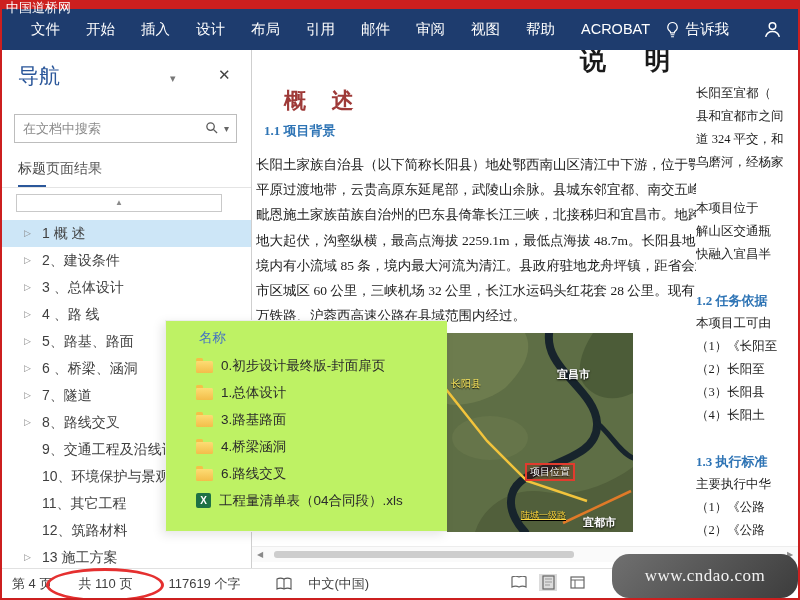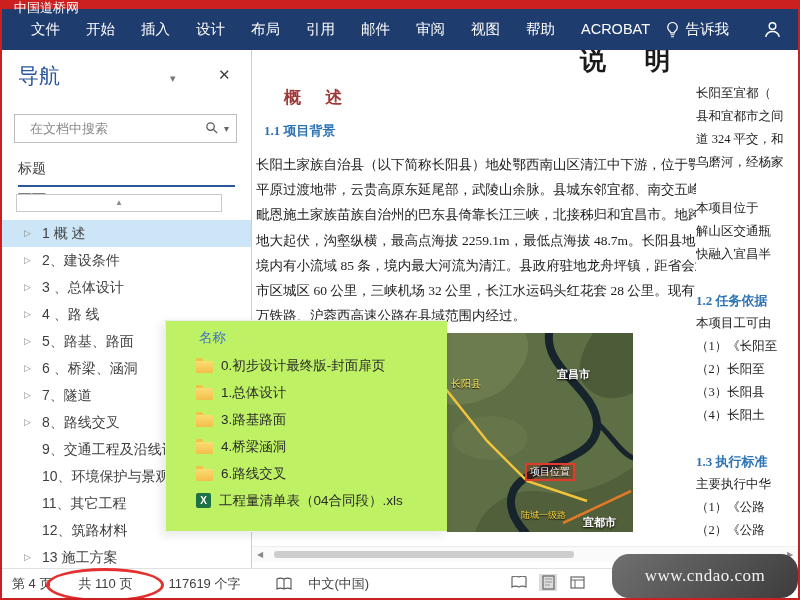--- a/index.html
+++ b/index.html
@@ -2,61 +2,61 @@
 <html><head>
 <meta charset="utf-8">
 <style>
   html,body{margin:0;padding:0;background:#e8e8e8;}
   .screen{position:relative;width:800px;height:600px;overflow:hidden;background:#fff;
     font-family:"Liberation Sans",sans-serif;box-sizing:border-box;
     border-left:2px solid #cc1f1f;border-right:2px solid #cc1f1f;border-bottom:2px solid #cc1f1f;}
 
   
   .red-strip{position:absolute;top:0;left:0;right:0;height:9px;background:#cc1f1f;z-index:31;}
-  .brand{position:absolute;top:0;left:12px;z-index:32;color:#fff;font-size:13px;line-height:16px;}
+  .brand{position:absolute;top:0;left:4px;z-index:32;color:#fff;font-size:13px;line-height:16px;}
 
   
   .ribbon{position:absolute;top:9px;left:0;right:0;height:41px;background:#1e3c6e;z-index:30;
     display:flex;align-items:center;color:#fff;}
   .rtabs{display:flex;align-items:center;height:100%;padding-left:16px;}
   .rtab{padding:0 13px;font-size:14.5px;line-height:41px;cursor:default;white-space:nowrap;}
   .ribbon-right{margin-left:auto;display:flex;align-items:center;padding-right:16px;}
   .tellme{display:flex;align-items:center;gap:6px;font-size:14.5px;margin-right:34px;}
   .icon-btn{display:flex;align-items:center;}
 
   
   .doc{position:absolute;left:250px;top:50px;width:444px;height:496px;background:#fff;overflow:hidden;z-index:1;}
   .page-title{position:absolute;left:328px;top:-7px;font-family:"Liberation Serif",serif;font-size:26px;
     font-weight:bold;letter-spacing:16px;color:#1a1a1a;white-space:nowrap;}
-  .chapter{position:absolute;left:32px;top:36px;font-family:"Liberation Serif",serif;font-size:17px;
+  .chapter{position:absolute;left:32px;top:36px;font-family:"Liberation Serif",serif;font-size:22px;
     font-weight:bold;letter-spacing:10px;color:#9e3a38;white-space:nowrap;}
   .section{position:absolute;left:12px;top:72px;font-size:13px;font-weight:bold;color:#2e74b5;
     font-family:"Liberation Serif",serif;white-space:nowrap;}
   .doc-body{position:absolute;left:4px;top:102px;right:0;}
   .docline{white-space:nowrap;font-family:"Liberation Serif",serif;font-size:13.5px;line-height:25.2px;
     color:#1c1c1c;overflow:hidden;}
 
   
   .rcol{position:absolute;left:694px;top:55px;width:104px;height:492px;overflow:hidden;z-index:1;padding-top:27px;box-sizing:border-box;}
   .rline{white-space:nowrap;font-family:"Liberation Serif",serif;font-size:12.5px;line-height:23px;color:#1c1c1c;height:23px;}
   .rline.heading{color:#2e74b5;font-weight:bold;font-size:13px;}
   .rline.blank{height:23px;}
 
   
   .nav{position:absolute;left:0;top:50px;width:250px;height:520px;background:#fff;border-right:1px solid #cfcfcf;z-index:2;box-sizing:border-box;}
   .nav-title{position:absolute;top:12px;left:16px;font-size:21px;color:#2b579a;}
   .nav-dd{position:absolute;top:22px;left:168px;color:#777;font-size:11px;}
   .nav-close{position:absolute;top:16px;left:216px;color:#444;font-size:15px;}
-  .search{position:absolute;top:64px;left:12px;right:14px;height:27px;border:1px solid #bdbdbd;display:flex;align-items:center;background:#fff;padding-left:7px;}
+  .search{position:absolute;top:64px;left:12px;right:14px;height:27px;border:1px solid #bdbdbd;display:flex;align-items:center;background:#fff;}
   .search input{border:0;outline:0;flex:1;font-size:13px;padding:0 8px;color:#333;font-family:inherit;min-width:0;background:transparent;}
   .search input::placeholder{color:#8a8a8a;}
   .search-icons{display:flex;align-items:center;gap:6px;padding-right:7px;color:#555;}
   .caret{font-size:10px;color:#666;}
   .nav-tabs{position:absolute;top:106px;left:0;right:0;display:flex;padding:0 16px;
-    border-bottom:1px solid #e4e4e4;font-size:14px;color:#595959;flex-direction:column;}
+    border-bottom:1px solid #e4e4e4;font-size:14px;color:#595959;}
   .nav-tab{padding:4px 0 7px;}
   .nav-tab.active{color:#3d3d3d;border-bottom:2px solid #2b579a;}
   .jumpbox{position:absolute;top:144px;left:14px;width:204px;height:16px;border:1px solid #c9c9c9;
     text-align:center;color:#8a8a8a;font-size:8px;line-height:15px;background:#fff;}
   .nav-list{position:absolute;top:170px;left:0;right:0;bottom:0;overflow:hidden;font-size:14px;color:#3f3f3f;}
   .nitem{height:27px;line-height:27px;position:relative;padding-left:40px;white-space:nowrap;}
   .nitem .arr{position:absolute;left:22px;top:0;font-size:9px;color:#8a8a8a;line-height:27px;}
   .nitem .lbl{display:inline;text-align:center;}
   .nitem.selected{background:#cde6f7;}
 
@@ -237,21 +237,21 @@
       <path d="M105 -5 C 95 35, 150 55, 152 90 C 154 122, 110 128, 82 144 C 58 158, 64 182, 80 199" fill="none" stroke="#17242c" stroke-width="8" stroke-linecap="round"></path>
       <path d="M152 90 C 165 100, 175 120, 188 125" fill="none" stroke="#17242c" stroke-width="5" stroke-linecap="round"></path>
       <path d="M0 55 L 42 108 L 82 148 L 142 168" fill="none" stroke="#f2c43c" stroke-width="2.5"></path>
       <path d="M118 190 L 186 158" fill="none" stroke="#e07a28" stroke-width="2.5"></path>
     </svg>
     <div>
         <div class="mlabel city" style="left: 112px; top: 34px;">宜昌市</div>
         <div class="mlabel city" style="left: 138px; top: 182px;">宜都市</div>
         <div class="mlabel project" style="left: 80px; top: 130px;">项目位置</div>
         <div class="mlabel tag" style="left: 6px; top: 44px;">长阳县</div>
-        <div class="mlabel route" style="left: 76px; top: 176px;">陆城一级路</div>
+        <div class="mlabel route" style="left: 76px; top: 176px; text-decoration: underline;">陆城一级路</div>
       </div>
   </div>
 
   <div class="popup">
     <div class="pheader">名称</div>
     <div>
         <div class="prow">
           <div class="folder"></div>
           <div class="pname">0.初步设计最终版-封面扉页</div>
         </div>

